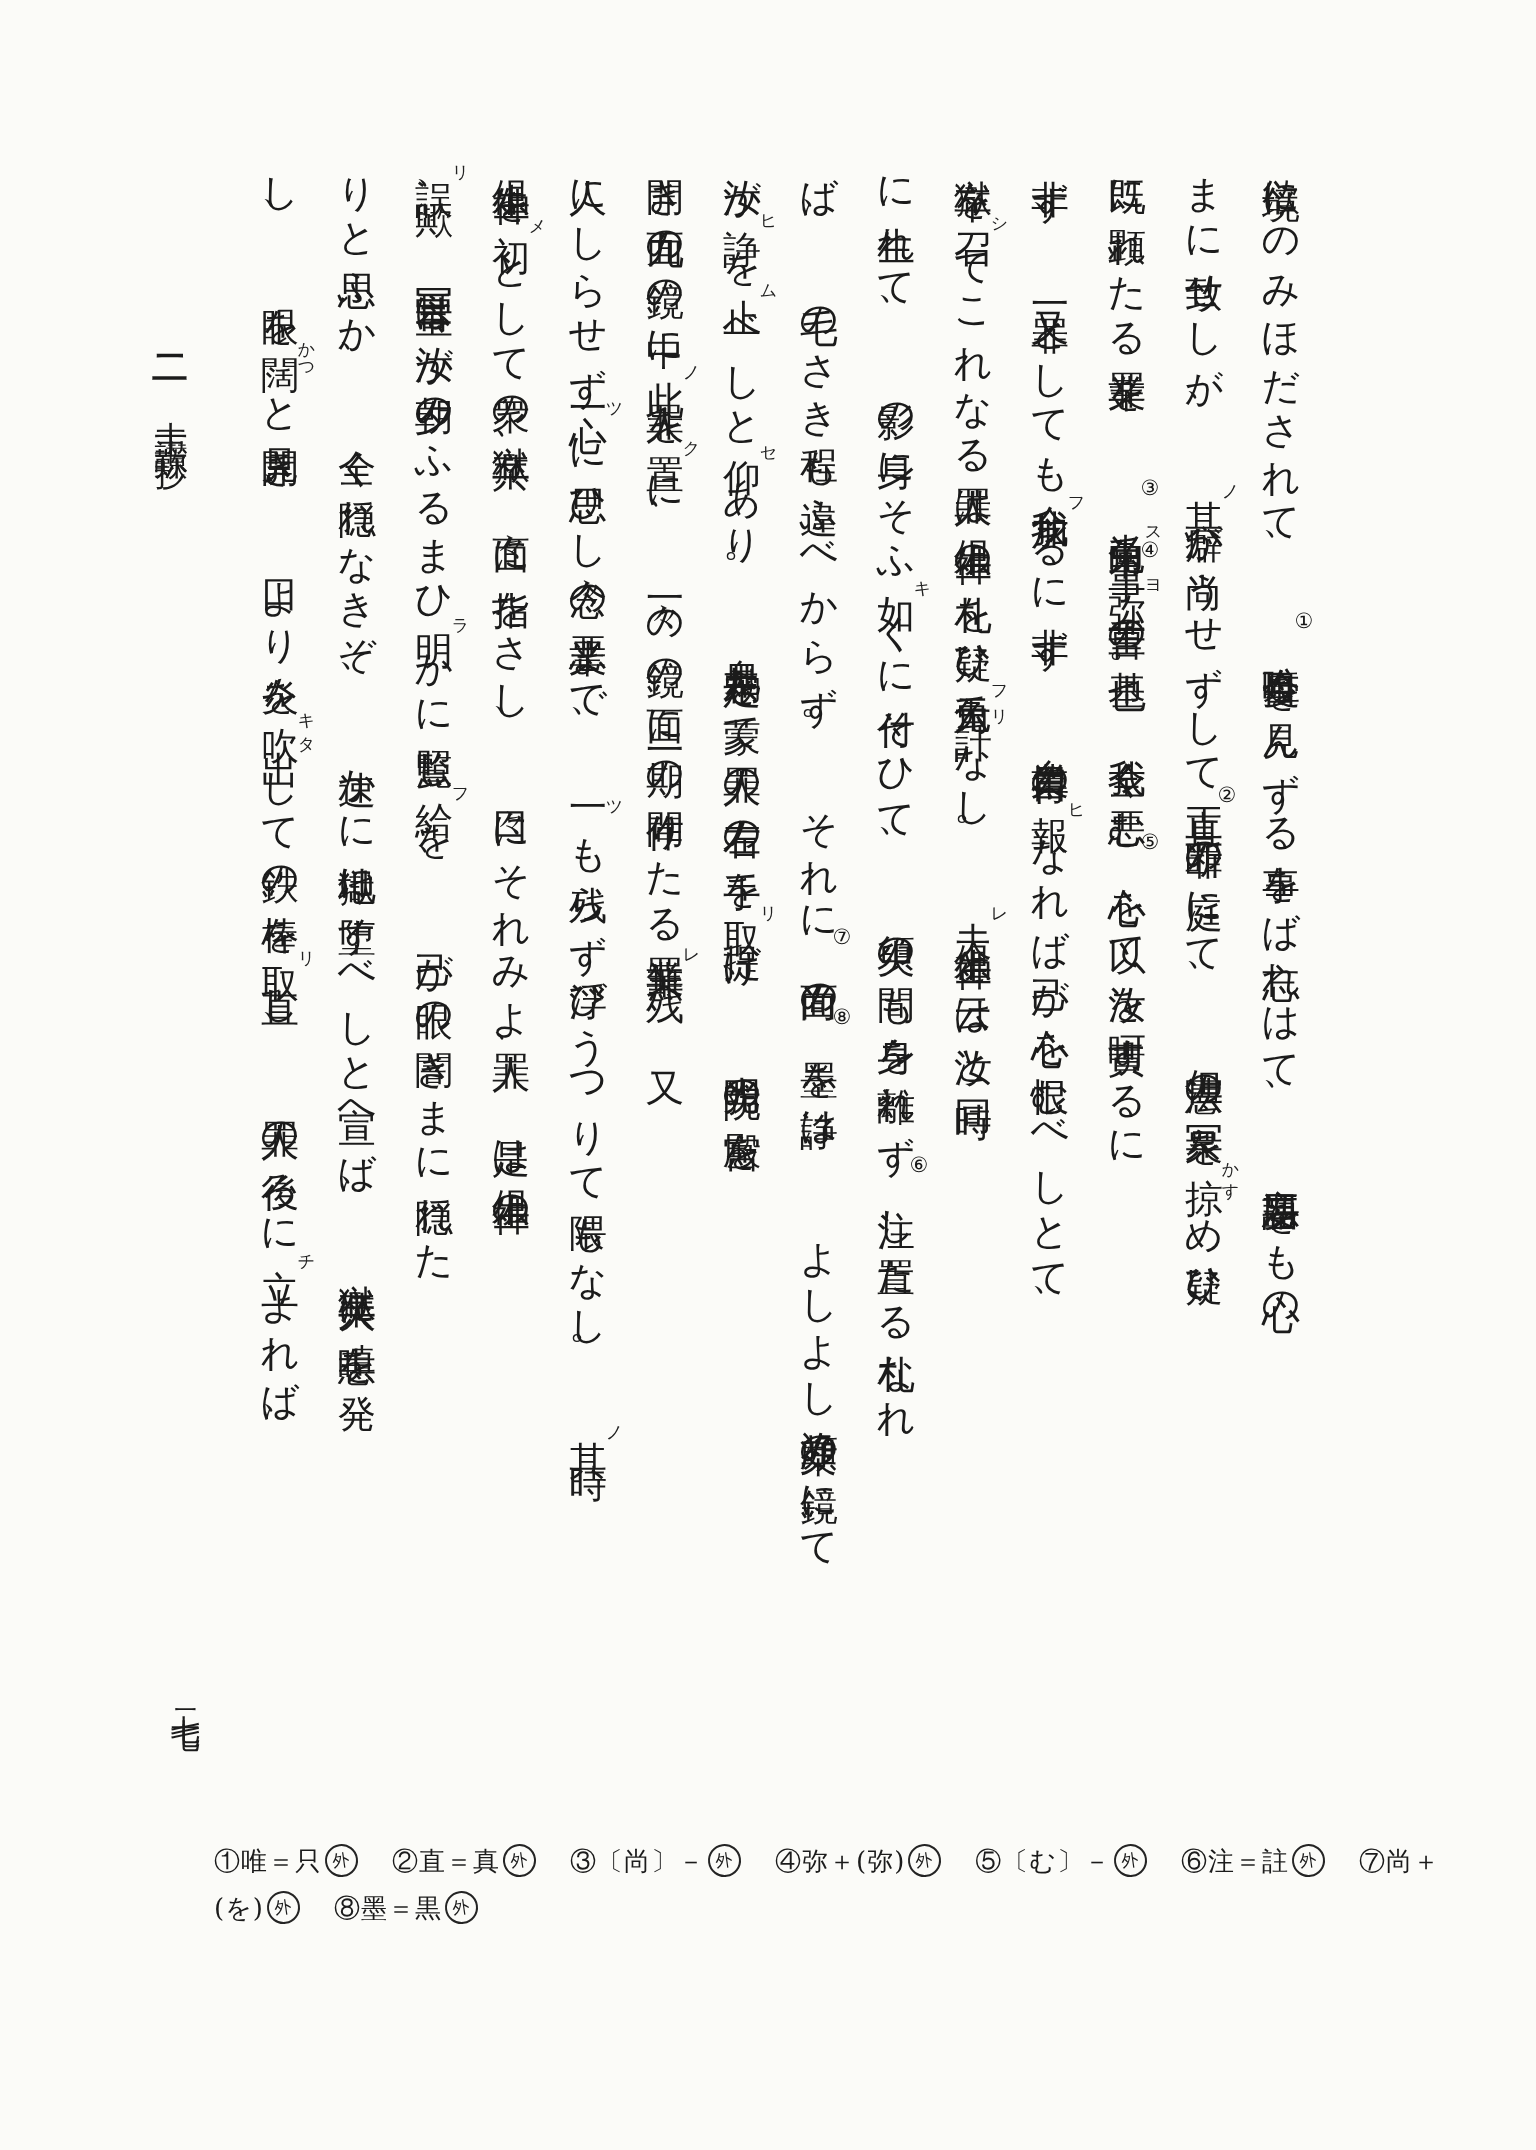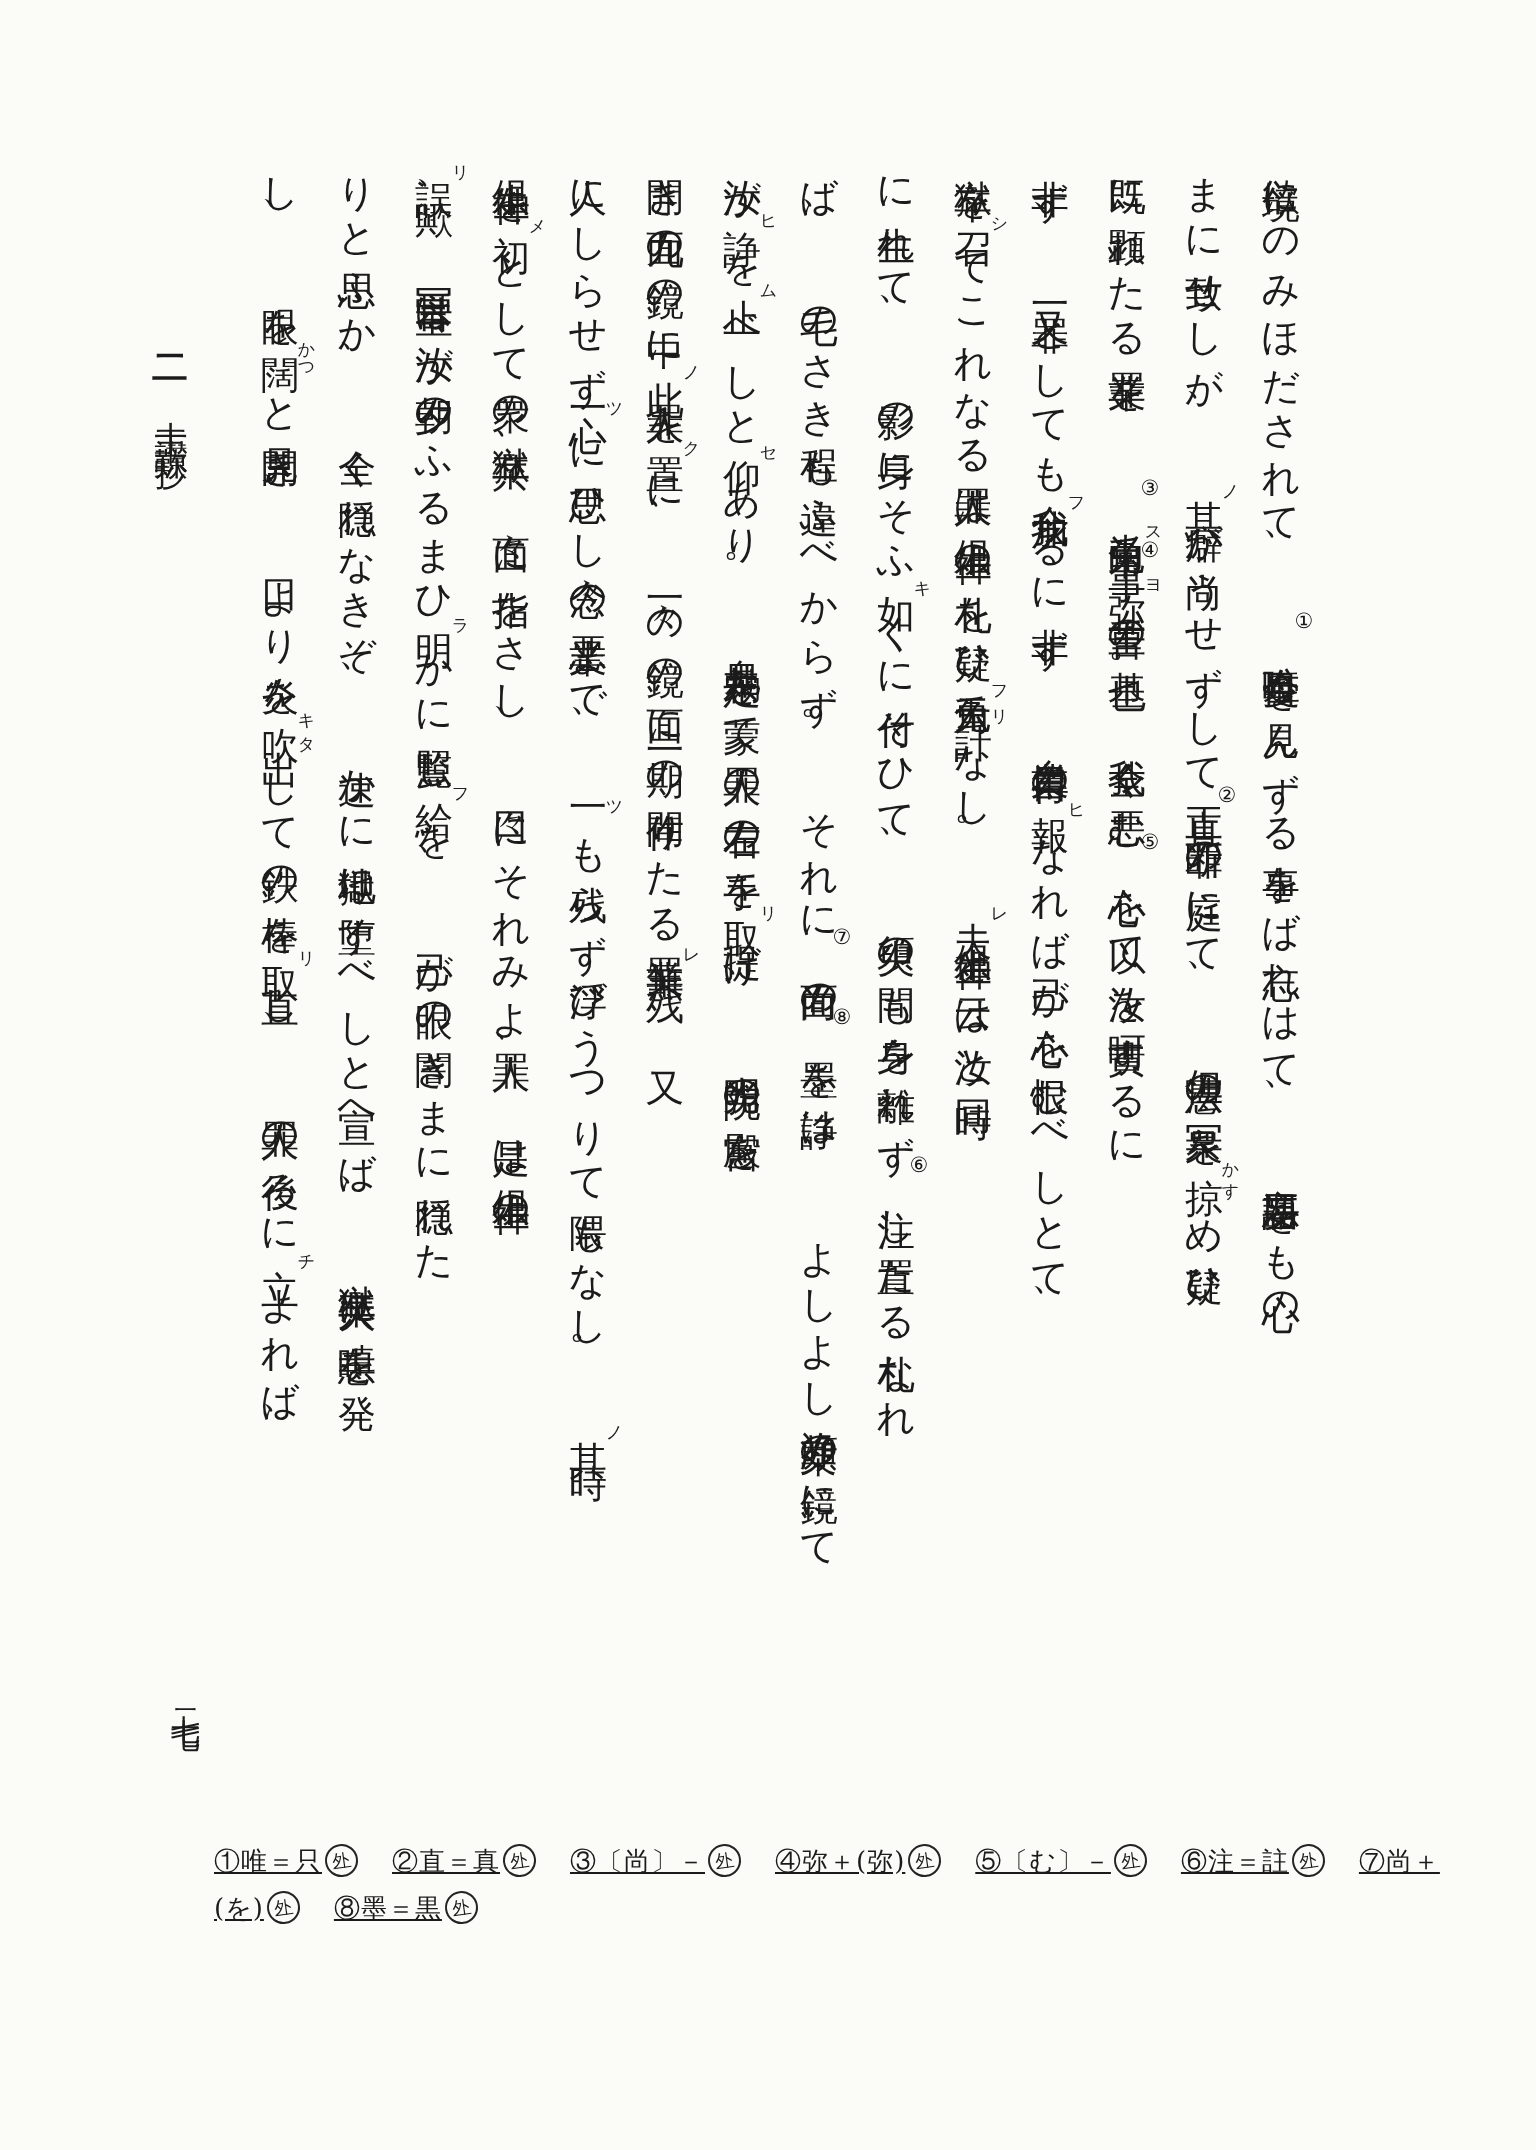--- a/index.html
+++ b/index.html
@@ -68,21 +68,20 @@
     font-size:29px;
     letter-spacing:4px;
   }
   
   .footnotes{
     position:absolute;
     left:214px;top:1844px;
     width:1260px;
     font-size:26px;
     line-height:1.0;
-    text-decoration:underline;
   }
   .fn-line{
     display:flex;
     align-items:center;
     margin-bottom:14px;
     white-space:nowrap;
   }
   .fn-item{
     display:inline-flex;
     align-items:center;

